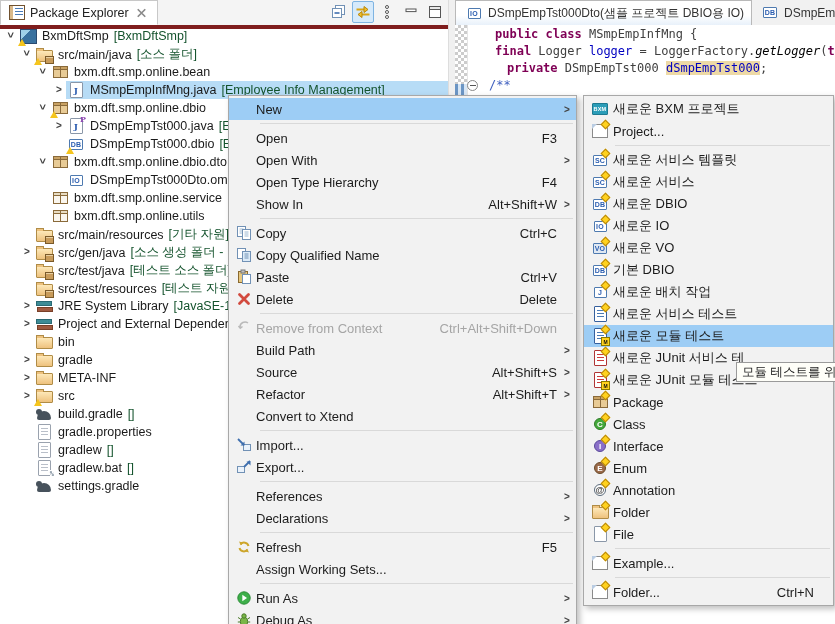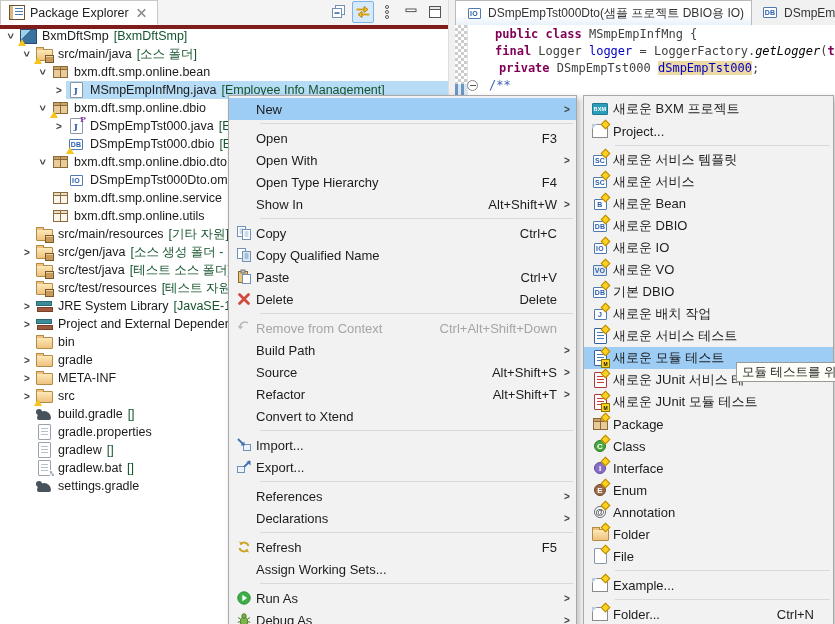--- a/index.html
+++ b/index.html
@@ -9,21 +9,21 @@
   .pe-pane{position:absolute;left:0;top:0;width:448px;height:100%;background:#fff}
   .pe-tabbar{position:relative;height:25px;background:#f4f4f4;border-bottom:4px solid #7f1d1d}
   .pe-tab{display:inline-flex;align-items:center;gap:5px;height:25px;box-sizing:border-box;
           padding:0 8px;background:#fff;border:1px solid #c8c8c8;border-bottom:1px solid #fff;
           font-size:12.5px;color:#222}
   .pe-close{width:15px;height:15px;display:flex;align-items:center;justify-content:center}
   .vtb{position:absolute;right:2px;top:1px;display:flex;gap:2px}
   .vbtn{width:22px;height:22px;display:flex;align-items:center;justify-content:center;box-sizing:border-box}
   .vbtn.active{background:#d6eafb;border:1px solid #7fb4e2;border-radius:2px}
   .tree{position:absolute;left:0;right:0;top:26px;bottom:0;padding-top:1px;overflow:hidden}
-  .trow{height:18px;display:flex;align-items:center;font-size:12.5px;white-space:nowrap}
+  .trow{height:18px;display:flex;align-items:flex-start;font-size:12.5px;white-space:nowrap}
   .tsp{flex:none}
   .chv{width:14px;height:16px;flex:none;display:flex;align-items:center;justify-content:center;
        color:#444;font:700 10px "Liberation Sans",sans-serif}
   .chv::before{content:">"}
   .chv.exp{transform:rotate(90deg)}
   .chv.none::before{content:""}
   .twrap{display:flex;align-items:center;gap:5px;padding:1px 4px 1px 1px}
   .twrap.selbg{background:#b7dcf6;flex:1}
   .tdec{color:#14532d}
   
@@ -490,21 +490,21 @@
           <span class="etitle">DSmpEm</span>
         </div>
       </div>
     <div class="ed-body">
       <div class="ruler"></div>
       <div class="ruler-blue"></div>
       <div class="fico"></div>
       <div id="code">
           <div class="cl" style="top: 1px; left: 40px;"><span class="c-kw">public </span><span class="c-kw">class </span><span class="c-plain">MSmpEmpInfMng {</span></div>
           <div class="cl" style="top: 18px; left: 40px;"><span class="c-kw">final </span><span class="c-plain">Logger </span><span class="c-field">logger</span><span class="c-plain"> = LoggerFactory.</span><span class="c-static">getLogger</span><span class="c-plain">(</span><span class="c-kw">this</span></div>
-          <div class="cl" style="top: 35px; left: 44px;"><span class="c-kw">private </span><span class="c-plain">DSmpEmpTst000 </span><span class="c-field c-occ">dSmpEmpTst000</span><span class="c-plain">;</span></div>
+          <div class="cl" style="top: 35px; left: 52px;"><span class="c-kw">private </span><span class="c-plain">DSmpEmpTst000 </span><span class="c-field c-occ">dSmpEmpTst000</span><span class="c-plain">;</span></div>
           <div class="cl" style="top: 52px; left: 34px;"><span class="c-doc">/**</span></div>
         </div>
     </div>
   </section>
 
   <nav class="menu" id="ctxmenu">
       <div class="mi hl sub">
         <span class="mi-ic"></span>
         <span class="mi-label">New</span>
         <span class="mi-short"></span>
@@ -742,31 +742,20 @@
             <span class="lbox">SC</span>
             <span class="bstar"></span>
           </span>
         </span>
         <span class="mi-label">새로운 서비스</span>
         <span class="mi-short"></span>
         <span class="mi-arrow"></span>
       </div>
       <div class="mi">
         <span class="mi-ic">
-          <span class="ic ic-bean">
-            <span class="lbox">B</span>
-            <span class="bstar"></span>
-          </span>
-        </span>
-        <span class="mi-label">새로운 Bean</span>
-        <span class="mi-short"></span>
-        <span class="mi-arrow"></span>
-      </div>
-      <div class="mi">
-        <span class="mi-ic">
           <span class="ic ic-dbio">
             <span class="lbox">DB</span>
             <span class="bstar"></span>
           </span>
         </span>
         <span class="mi-label">새로운 DBIO</span>
         <span class="mi-short"></span>
         <span class="mi-arrow"></span>
       </div>
       <div class="mi">

